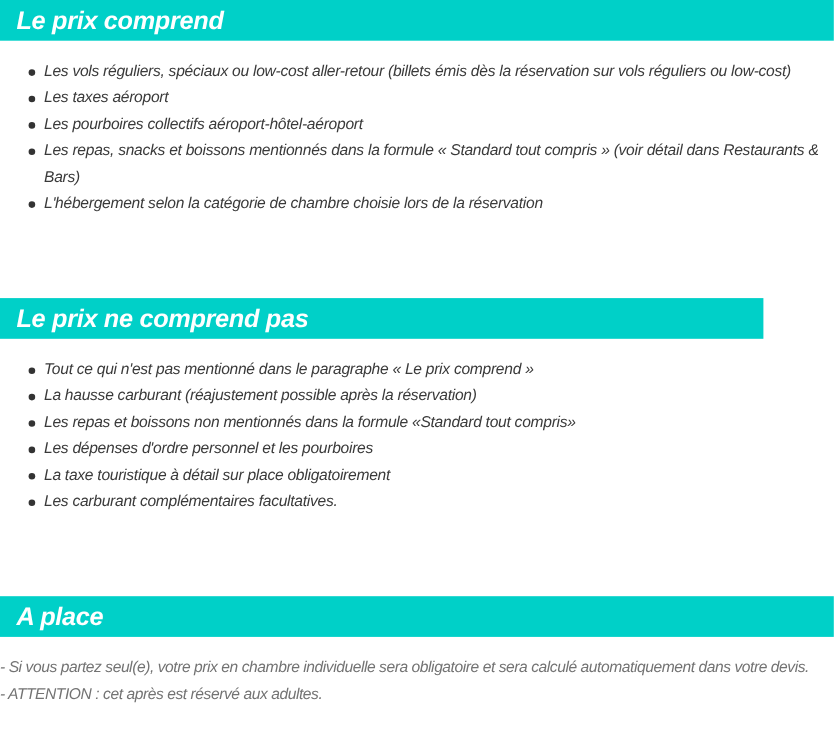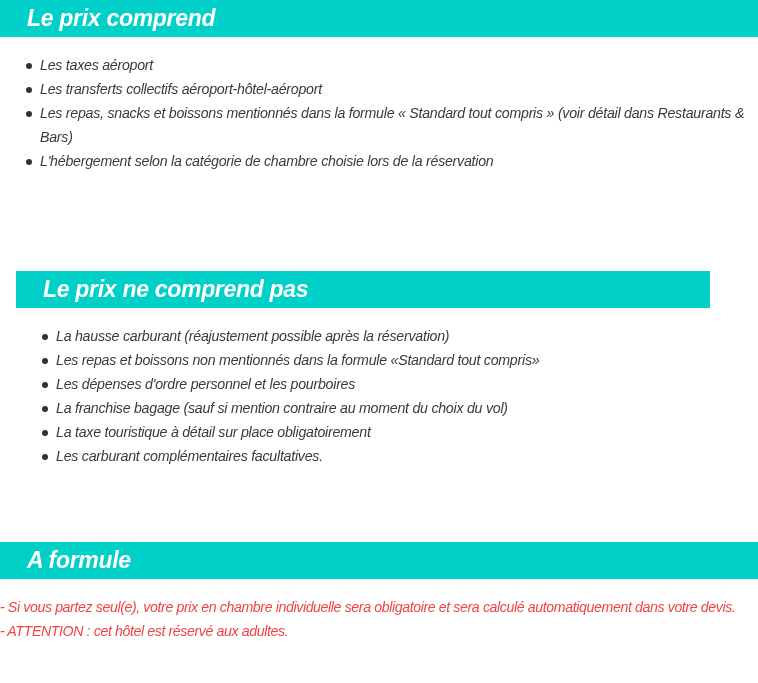--- a/index.html
+++ b/index.html
@@ -1,75 +1,76 @@
 <!DOCTYPE html>
 <html><head>
 <meta charset="utf-8">
 <style>
   html, body { margin: 0; padding: 0; background: #ffffff; }
   body { width: 758px; height: 683px; overflow: hidden; font-family: "Liberation Sans", sans-serif; color: #333333; }
   .section-header {
     background: #00d0c8; height: 37px; box-sizing: border-box;
-    display: flex; align-items: center; padding-left: 27px;
+    display: flex; align-items: center; padding-left: 15px;
   }
   .section-header h2 {
     margin: 0; color: #ffffff; font-style: italic; font-weight: bold;
     font-size: 23px; letter-spacing: -0.3px; font-family: "Liberation Sans", sans-serif;
   }
   ul.bullets {
     list-style: none; margin: 0; padding: 0 0 0 26px;
   }
   ul.bullets li {
     position: relative; padding-left: 14px; font-style: italic; font-size: 14.2px;
     line-height: 24px; letter-spacing: -0.25px; color: #3a3a3a;
   }
   ul.bullets li::before {
     content: ""; position: absolute; left: 0; top: 10px; width: 6px; height: 6px;
     border-radius: 50%; background: #333333;
   }
   .s1 { position: absolute; top: 0; left: 0; width: 758px; }
   .s1 ul { margin-top: 16px; }
-  .s2 { position: absolute; top: 271px; left: 0; width: 694px; margin-left: 16px; }
+  .s2 { position: absolute; top: 271px; left: 0; width: 694px; }
   .s2 ul { margin-top: 16px; }
   .s3 { position: absolute; top: 542px; left: 0; width: 758px; }
   .notes { margin-top: 16px; }
   .notes p {
-    margin: 0; font-style: italic; font-size: 14.2px; line-height: 24px; letter-spacing: -0.4px; color: #ef4444;
+    margin: 0; font-style: italic; font-size: 14.2px; line-height: 24px; letter-spacing: -0.4px; color: #737373;
   }
 </style>
 </head>
 <body>
 
 <section class="s1">
   <div class="section-header">
     <h2>Le prix comprend</h2>
   </div>
   <ul class="bullets">
+    <li>Les vols réguliers, spéciaux ou low-cost aller-retour (billets émis dès la réservation sur vols réguliers ou low-cost)</li>
     <li>Les taxes aéroport</li>
-    <li>Les transferts collectifs aéroport-hôtel-aéroport</li>
+    <li>Les pourboires collectifs aéroport-hôtel-aéroport</li>
     <li>Les repas, snacks et boissons mentionnés dans la formule « Standard tout compris » (voir détail dans Restaurants &amp; Bars)</li>
     <li>L'hébergement selon la catégorie de chambre choisie lors de la réservation</li>
   </ul>
 </section>
 
 <section class="s2">
   <div class="section-header">
     <h2>Le prix ne comprend pas</h2>
   </div>
   <ul class="bullets">
+    <li>Tout ce qui n'est pas mentionné dans le paragraphe « Le prix comprend »</li>
     <li>La hausse carburant (réajustement possible après la réservation)</li>
     <li>Les repas et boissons non mentionnés dans la formule «Standard tout compris»</li>
     <li>Les dépenses d'ordre personnel et les pourboires</li>
-    <li>La franchise bagage (sauf si mention contraire au moment du choix du vol)</li>
     <li>La taxe touristique à détail sur place obligatoirement</li>
     <li>Les carburant complémentaires facultatives.</li>
   </ul>
 </section>
 
 <section class="s3">
   <div class="section-header">
-    <h2>A formule</h2>
+    <h2>A place</h2>
   </div>
   <div class="notes">
     <p>- Si vous partez seul(e), votre prix en chambre individuelle sera obligatoire et sera calculé automatiquement dans votre devis.</p>
-    <p>- ATTENTION : cet hôtel est réservé aux adultes.</p>
+    <p>- ATTENTION : cet après est réservé aux adultes.</p>
   </div>
 </section>
 
 </body></html>

